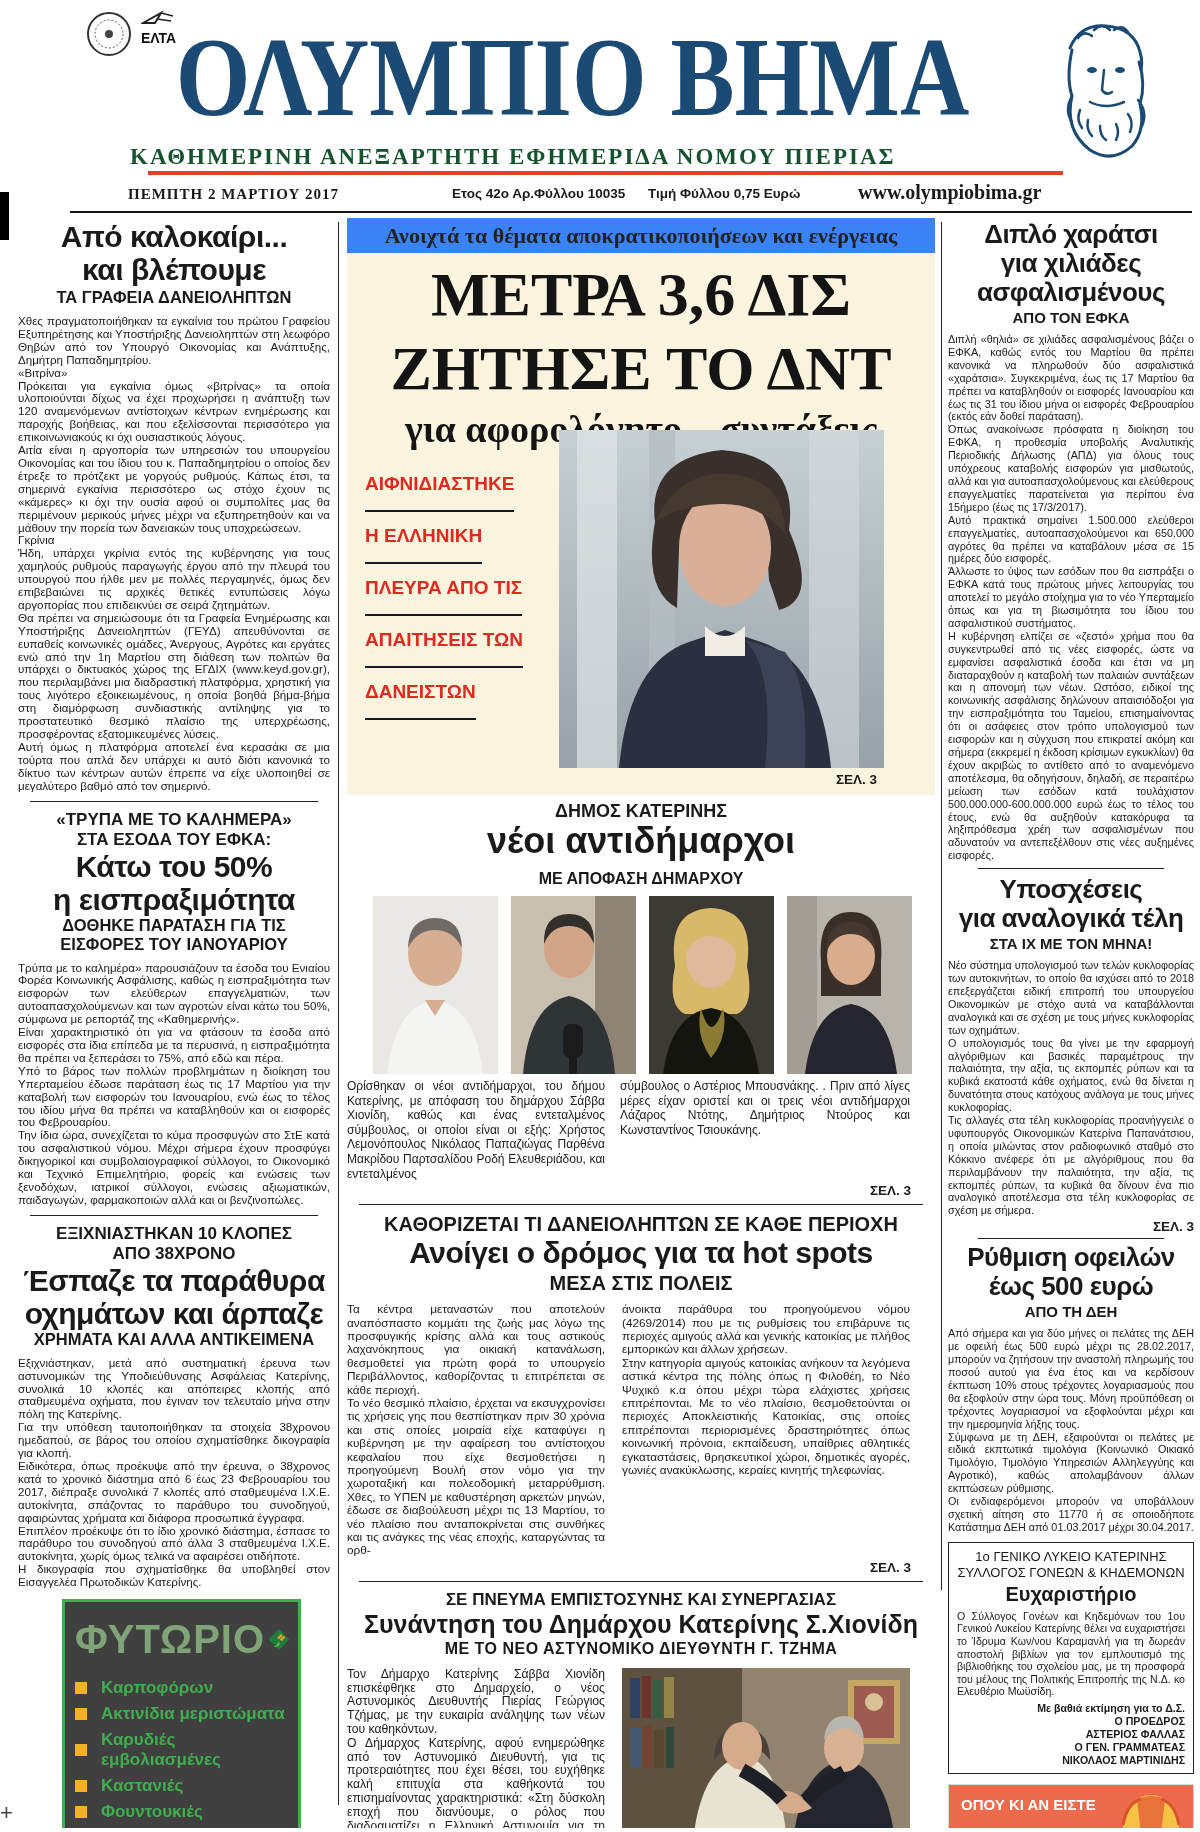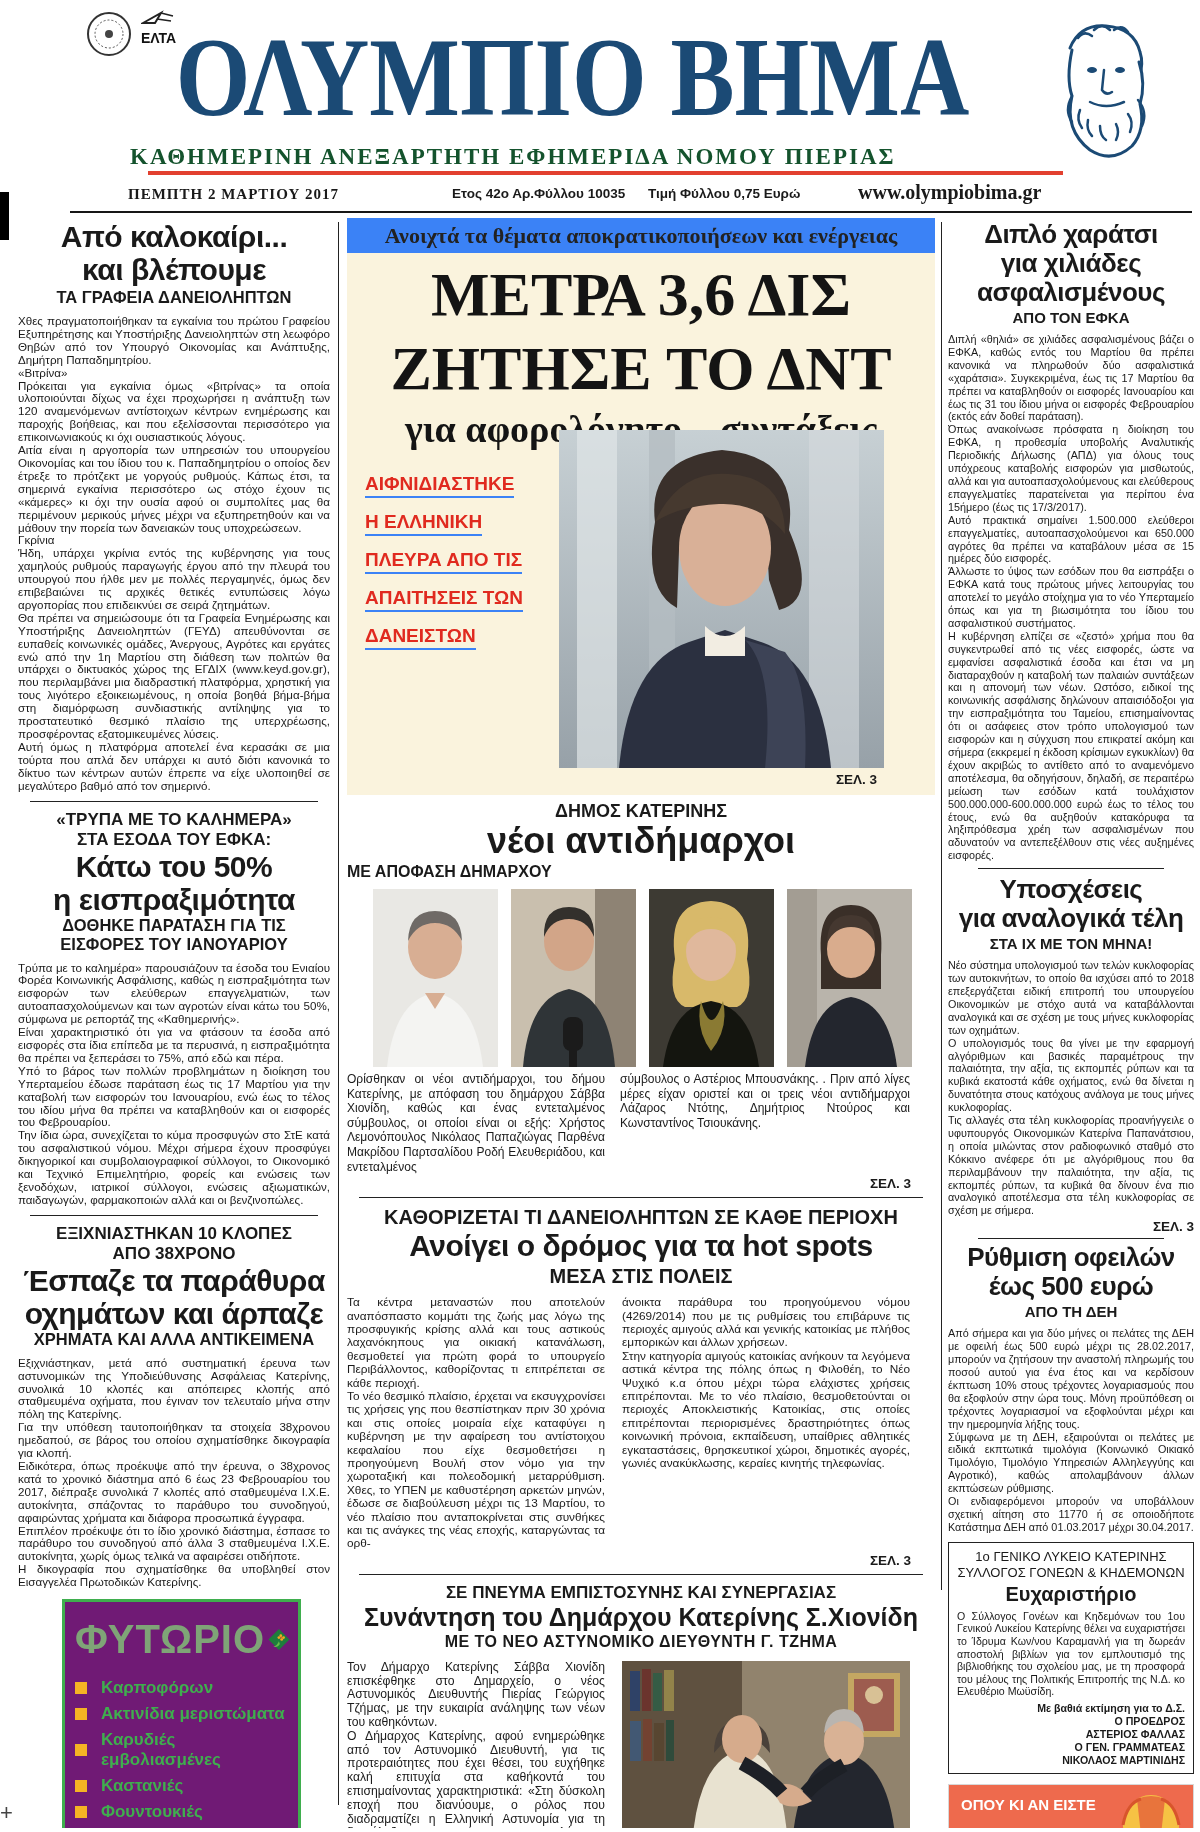--- a/index.html
+++ b/index.html
@@ -40,27 +40,27 @@
   
   .main-box{position:relative;background:#faf3dd;height:577px;margin-bottom:6px;}
   .main-kicker{background:#3b82f6;text-align:center;font-family:"Liberation Serif",serif;
     font-weight:bold;font-size:22px;padding:5px 0 4px 0;color:#222;}
   .main-h{font-family:"Liberation Serif",serif;font-weight:bold;text-align:center;
     font-size:62px;line-height:74px;color:#141414;white-space:nowrap;letter-spacing:0px;}
   .main-sub{font-family:"Liberation Serif",serif;font-weight:bold;text-align:center;
     font-size:38px;line-height:44px;color:#141414;margin-top:2px;}
   .red-lines{position:absolute;left:18px;top:255px;width:215px;}
   .red-lines span{display:inline-block;font-weight:bold;font-size:19px;color:#e02a1f;
-    border-bottom:2px solid #3b82f6;margin-bottom:13px;padding-bottom:1px;}
+    border-bottom:2px solid #0f172a;margin-bottom:13px;padding-bottom:15px;}
   .main-photo{position:absolute;left:212px;top:212px;width:325px;height:338px;}
   .main-ref{position:absolute;right:58px;bottom:8px;}
   
   .dep-kicker{font-weight:bold;text-align:center;font-size:18px;margin-top:2px;}
   .dep-title{font-weight:bold;text-align:center;font-size:36px;line-height:38px;}
-  .dep-sub{font-weight:bold;text-align:left;font-size:16px;margin-top:3px;}
+  .dep-sub{font-weight:bold;text-align:center;font-size:16px;margin-top:10px;}
   .photo-row{display:flex;margin-top:8px;gap:13px;padding-left:26px;}
   .photo-row svg{display:block;}
   .cap-row{display:flex;margin-top:5px;}
   .cap{font-size:12px;line-height:14.6px;text-align:justify;}
   .cap1{width:258px;}
   .cap2{width:290px;margin-left:15px;}
   
   .hs-kicker{font-weight:bold;text-align:center;font-size:20px;margin-top:4px;}
   .hs-title{font-weight:bold;text-align:center;font-size:30px;line-height:34px;letter-spacing:-0.5px;}
   .hs-sub{font-weight:bold;text-align:center;font-size:20px;margin-top:2px;}
@@ -73,21 +73,21 @@
   .pol-body{font-size:12.2px;line-height:13.8px;}
   
   .r-title{font-weight:bold;text-align:center;font-size:26px;line-height:29px;letter-spacing:-0.5px;}
   .r-sub{font-weight:bold;text-align:center;font-size:15px;line-height:18px;margin-top:2px;}
   .thanks-box{border:1.5px solid #222;padding:6px 8px;margin-top:8px;}
   .thanks-head{font-weight:normal;text-align:center;font-size:13px;line-height:16px;}
   .thanks-title{font-weight:bold;text-align:center;font-size:20px;margin:2px 0 4px 0;}
   .thanks-body{font-size:10.6px;line-height:12.6px;text-align:justify;white-space:pre-line;}
   .thanks-sig{font-weight:bold;font-size:10.6px;line-height:13px;text-align:right;white-space:pre-line;margin-top:4px;}
   
-  .fyt-ad{width:233px;margin:10px 14px 0 44px;border:3px solid #3fae4e;background:#701a75;}
+  .fyt-ad{width:233px;margin:10px 14px 0 44px;border:3px solid #3fae4e;background:#404040;}
   .fyt-head{display:flex;align-items:center;justify-content:space-between;padding:8px 6px 0 10px;}
   .fyt-title{font-weight:bold;font-size:40px;color:#7fa477;letter-spacing:1px;}
   .fyt-items{padding:10px 6px 0 10px;}
   .fyt-item{display:flex;align-items:center;margin-bottom:6px;}
   .fyt-bullet{width:12px;height:12px;background:#f5b324;margin-right:14px;flex:0 0 12px;}
   .fyt-item span{color:#3fae4e;font-weight:bold;font-size:17px;}
   .acs-ad{margin-top:10px;border:1px solid #d8d8d8;}
   .acs-top{position:relative;background:#ee6a4d;height:118px;color:#fff;padding:10px 0 0 12px;}
   .acs-l1{font-weight:bold;font-size:15px;line-height:19px;}
 </style>

